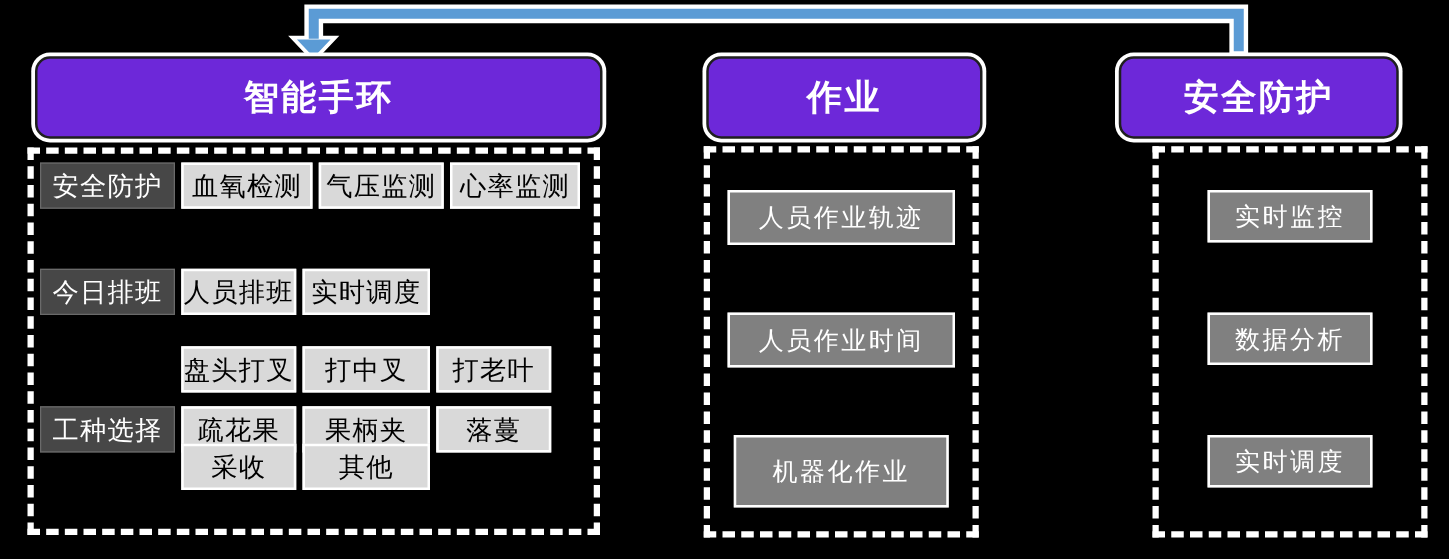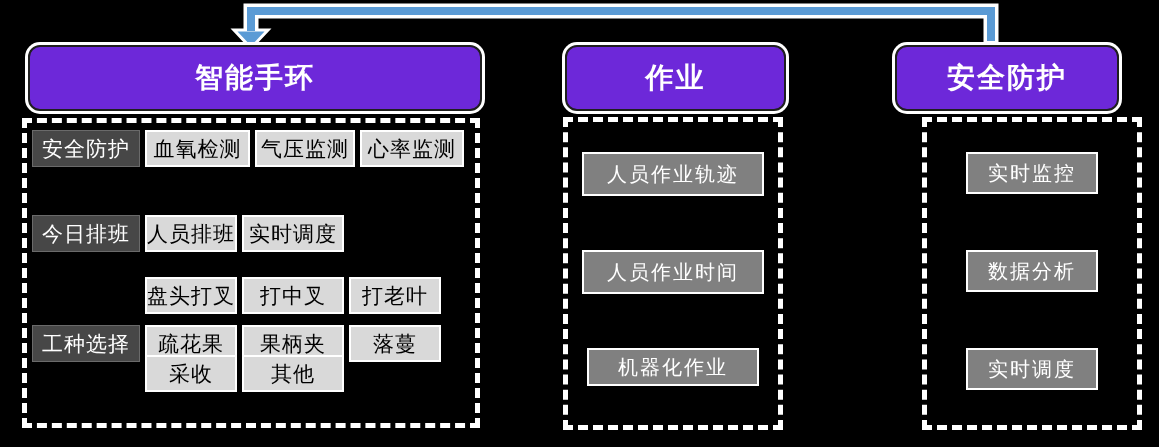--- a/index.html
+++ b/index.html
@@ -79,21 +79,21 @@
       <div class="btn light w103">采收</div>
       <div class="btn light w102">其他</div>
     </div>
   </div>
 
   <div class="hdr" style="left:565px;top:45px;width:217px;">作业</div>
 
   <div class="panel" style="left:563px;top:117px;width:220px;height:313px;box-sizing:border-box;">
     <div class="bigbtn" style="left:14px;top:30px;width:182px;height:44px;">人员作业轨迹</div>
     <div class="bigbtn" style="left:14px;top:128px;width:182px;height:44px;text-align:center;">人员作业时间</div>
-    <div class="bigbtn" style="left:19px;top:226px;width:172px;height:38px;">机器化作业</div>
+    <div class="bigbtn" style="left:19px;top:226px;width:172px;height:58px;">机器化作业</div>
   </div>
 
   <div class="hdr" style="left:895px;top:45px;width:220px;">安全防护</div>
 
   <div class="panel" style="left:922px;top:117px;width:220px;height:313px;box-sizing:border-box;">
     <div class="bigbtn" style="left:39px;top:30px;width:132px;height:42px;">实时监控</div>
     <div class="bigbtn" style="left:39px;top:128px;width:132px;height:42px;">数据分析</div>
     <div class="bigbtn" style="left:39px;top:226px;width:132px;height:42px;">实时调度</div>
   </div>
 

